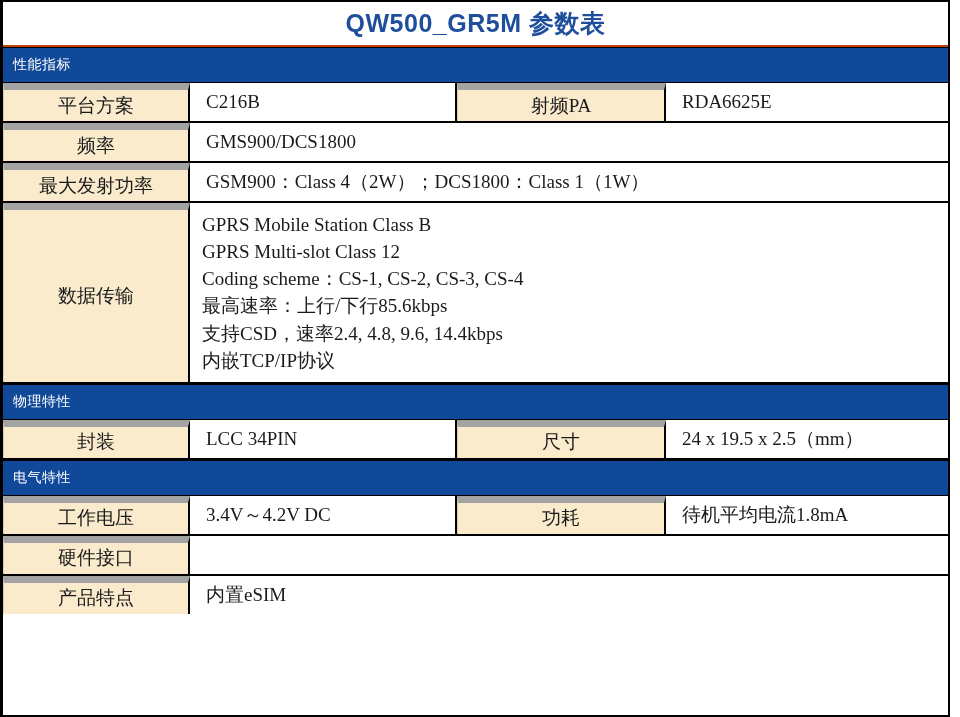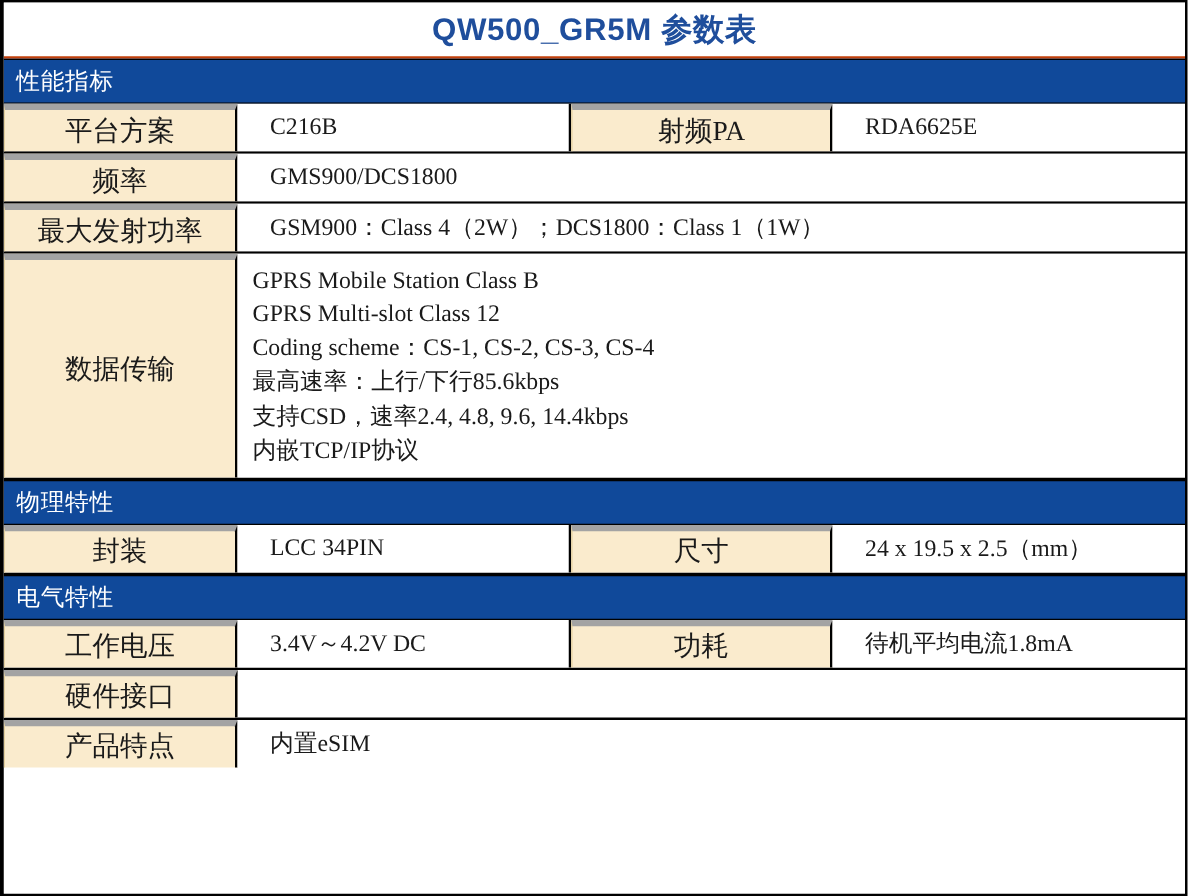--- a/index.html
+++ b/index.html
@@ -60,21 +60,21 @@
     height: 36px;
     background: #10499a;
     border-top: 1px solid #000000;
     border-bottom: 1px solid #000000;
     display: flex;
     align-items: center;
     box-sizing: border-box;
   }
   .section-head-text {
     font-family: "Liberation Sans", "DejaVu Sans", sans-serif;
-    font-size: 19px;
+    font-size: 14px;
     font-weight: 400;
     color: #ffffff;
     padding-left: 10px;
     letter-spacing: 0.5px;
   }
 
   
   .row {
     display: flex;
     border-bottom: 2px solid #000000;
@@ -90,29 +90,29 @@
     color: #1a1a1a;
     min-height: 38px;
   }
 
   
   .cell.label {
     background: #faebcd;
     justify-content: center;
     text-align: center;
     border-right: 2px solid #000000;
-    border-top: 5px solid #a3a3a3;
+    border-top: 7px solid #a3a3a3;
     border-left: 1px solid #e3cf9c;
-    font-size: 22px;
+    font-size: 19px;
   }
   
   .cell.value {
     background: #ffffff;
     justify-content: flex-start;
-    padding-left: 26px;
+    padding-left: 16px;
     border-right: 2px solid #000000;
   }
   .cell.value.endcol { border-right: none; }
 
   
   .w-label1 { width: 187px; flex: 0 0 187px; }
   .w-val1   { width: 267px; flex: 0 0 267px; }
   .w-label2 { width: 209px; flex: 0 0 209px; }
   .w-val2   { flex: 1 1 auto; }
   .w-wide   { flex: 1 1 auto; }

